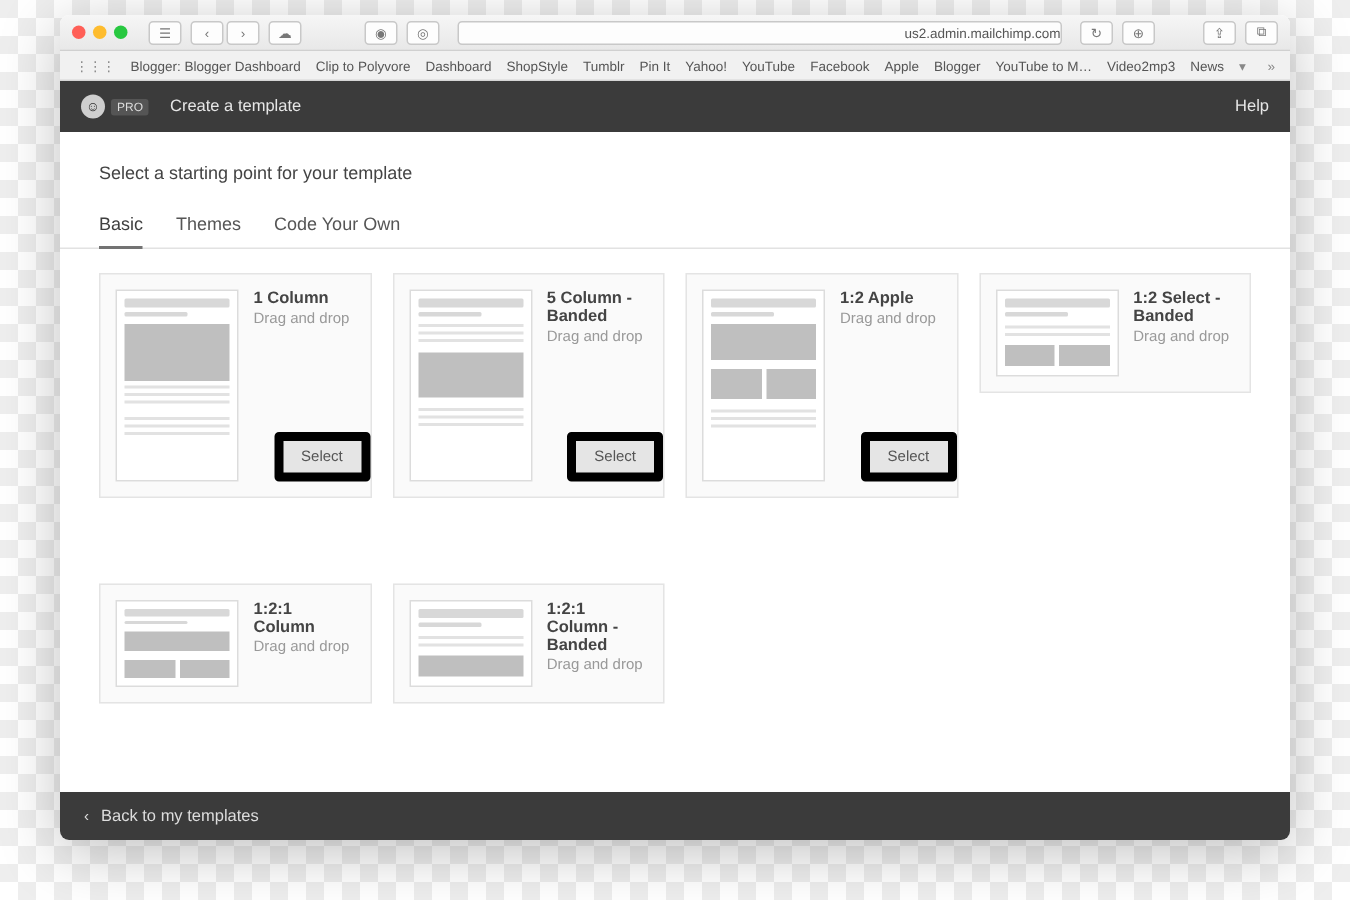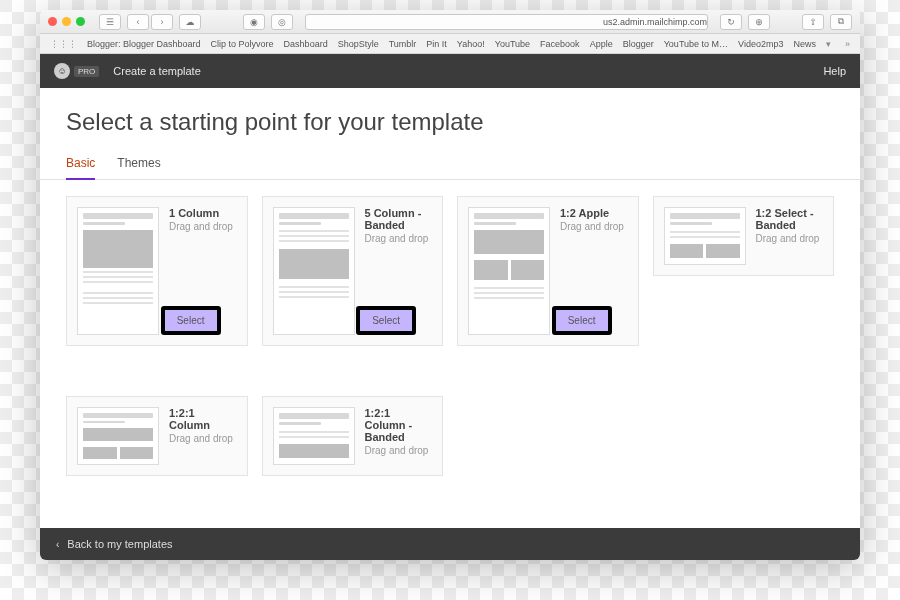--- a/index.html
+++ b/index.html
@@ -47,35 +47,35 @@
   .app-header {
     height: 34px; background:#3b3b3b; color:#e6e6e6;
     display:flex; align-items:center; padding:0 14px; font-size:11px;
   }
   .logo-badge { display:flex; align-items:center; gap:4px; margin-right:14px;}
   .logo-circle{width:16px;height:16px;border-radius:50%;background:#cfcfcf;display:flex;align-items:center;justify-content:center;font-size:9px;color:#333}
   .pro-tag{background:#555;color:#ddd;font-size:8px;padding:1px 4px;border-radius:2px}
   .app-header .help{margin-left:auto}
   
   .page { flex:1; background:#fff; overflow:hidden; position:relative; display:flex; flex-direction:column;}
-  .page-title{font-size:24px; font-weight:400; color:#444; padding:20px 26px 14px}
+  .page-title{font-size:12px; font-weight:400; color:#444; padding:20px 26px 14px}
   .tabs{display:flex; gap:22px; padding:0 26px; border-bottom:1px solid #e2e2e2; font-size:12px; color:#555}
   .tab{padding:6px 0 8px; cursor:pointer}
-  .tab.active{color:#c2410c; border-bottom:2px solid #6d28d9; margin-bottom:-1px}
+  .tab.active{color:#404040; border-bottom:2px solid #737373; margin-bottom:-1px}
   .grid{flex:1; overflow:hidden; padding:16px 26px; display:grid; grid-template-columns:repeat(4,1fr); gap:14px}
   .card{border:1px solid #e4e4e4; background:#fafafa; height:150px; display:flex; padding:10px; gap:10px; position:relative}
   .card.cut{height:80px}
   .thumb{width:82px; height:100%; background:#fff; border:1px solid #dcdcdc; padding:5px; display:flex; flex-direction:column; gap:3px}
   .th-bar{background:#d8d8d8; border-radius:1px}
   .th-block{background:#bfbfbf}
   .th-line{height:2px;background:#e2e2e2}
   .card-info{flex:1; display:flex; flex-direction:column}
   .card-title{font-size:11px; font-weight:600; color:#444; margin-bottom:2px}
   .card-sub{font-size:10px; color:#999}
-  .select-btn{position:absolute; right:26px; bottom:10px; background:#c4b5fd; border:4px solid #000000; font-size:10px; color:#555; padding:5px 12px; border-radius:3px; cursor:pointer}
+  .select-btn{position:absolute; right:0; bottom:10px; background:#e5e5e5; border:6px solid #000000; font-size:10px; color:#555; padding:5px 12px; border-radius:3px; cursor:pointer}
   
   .app-footer{height:32px; background:#3b3b3b; color:#ddd; display:flex; align-items:center; padding:0 16px; font-size:11px}
   .app-footer .back-chev{margin-right:8px; font-size:10px}
   
   .thumb .row{display:flex; gap:3px}
 </style>
 </head>
 <body>
 
 <div class="window">
@@ -135,20 +135,21 @@
     <span>Create a template</span>
     <span class="help">Help</span>
   </div>
 
   <div class="page">
     <div class="page-title">Select a starting point for your template</div>
 
     <div class="tabs">
       <div class="tab active">Basic</div>
       <div class="tab">Themes</div>
+      <div class="tab">Code Your Own</div>
     </div>
 
     <div class="grid">
 
       <div class="card">
         <div class="thumb">
           <div class="th-bar" style="height:6px"></div>
           <div class="th-bar" style="height:3px;width:60%"></div>
           <div class="th-block" style="height:38px;margin-top:2px"></div>
           <div class="th-line"></div>

